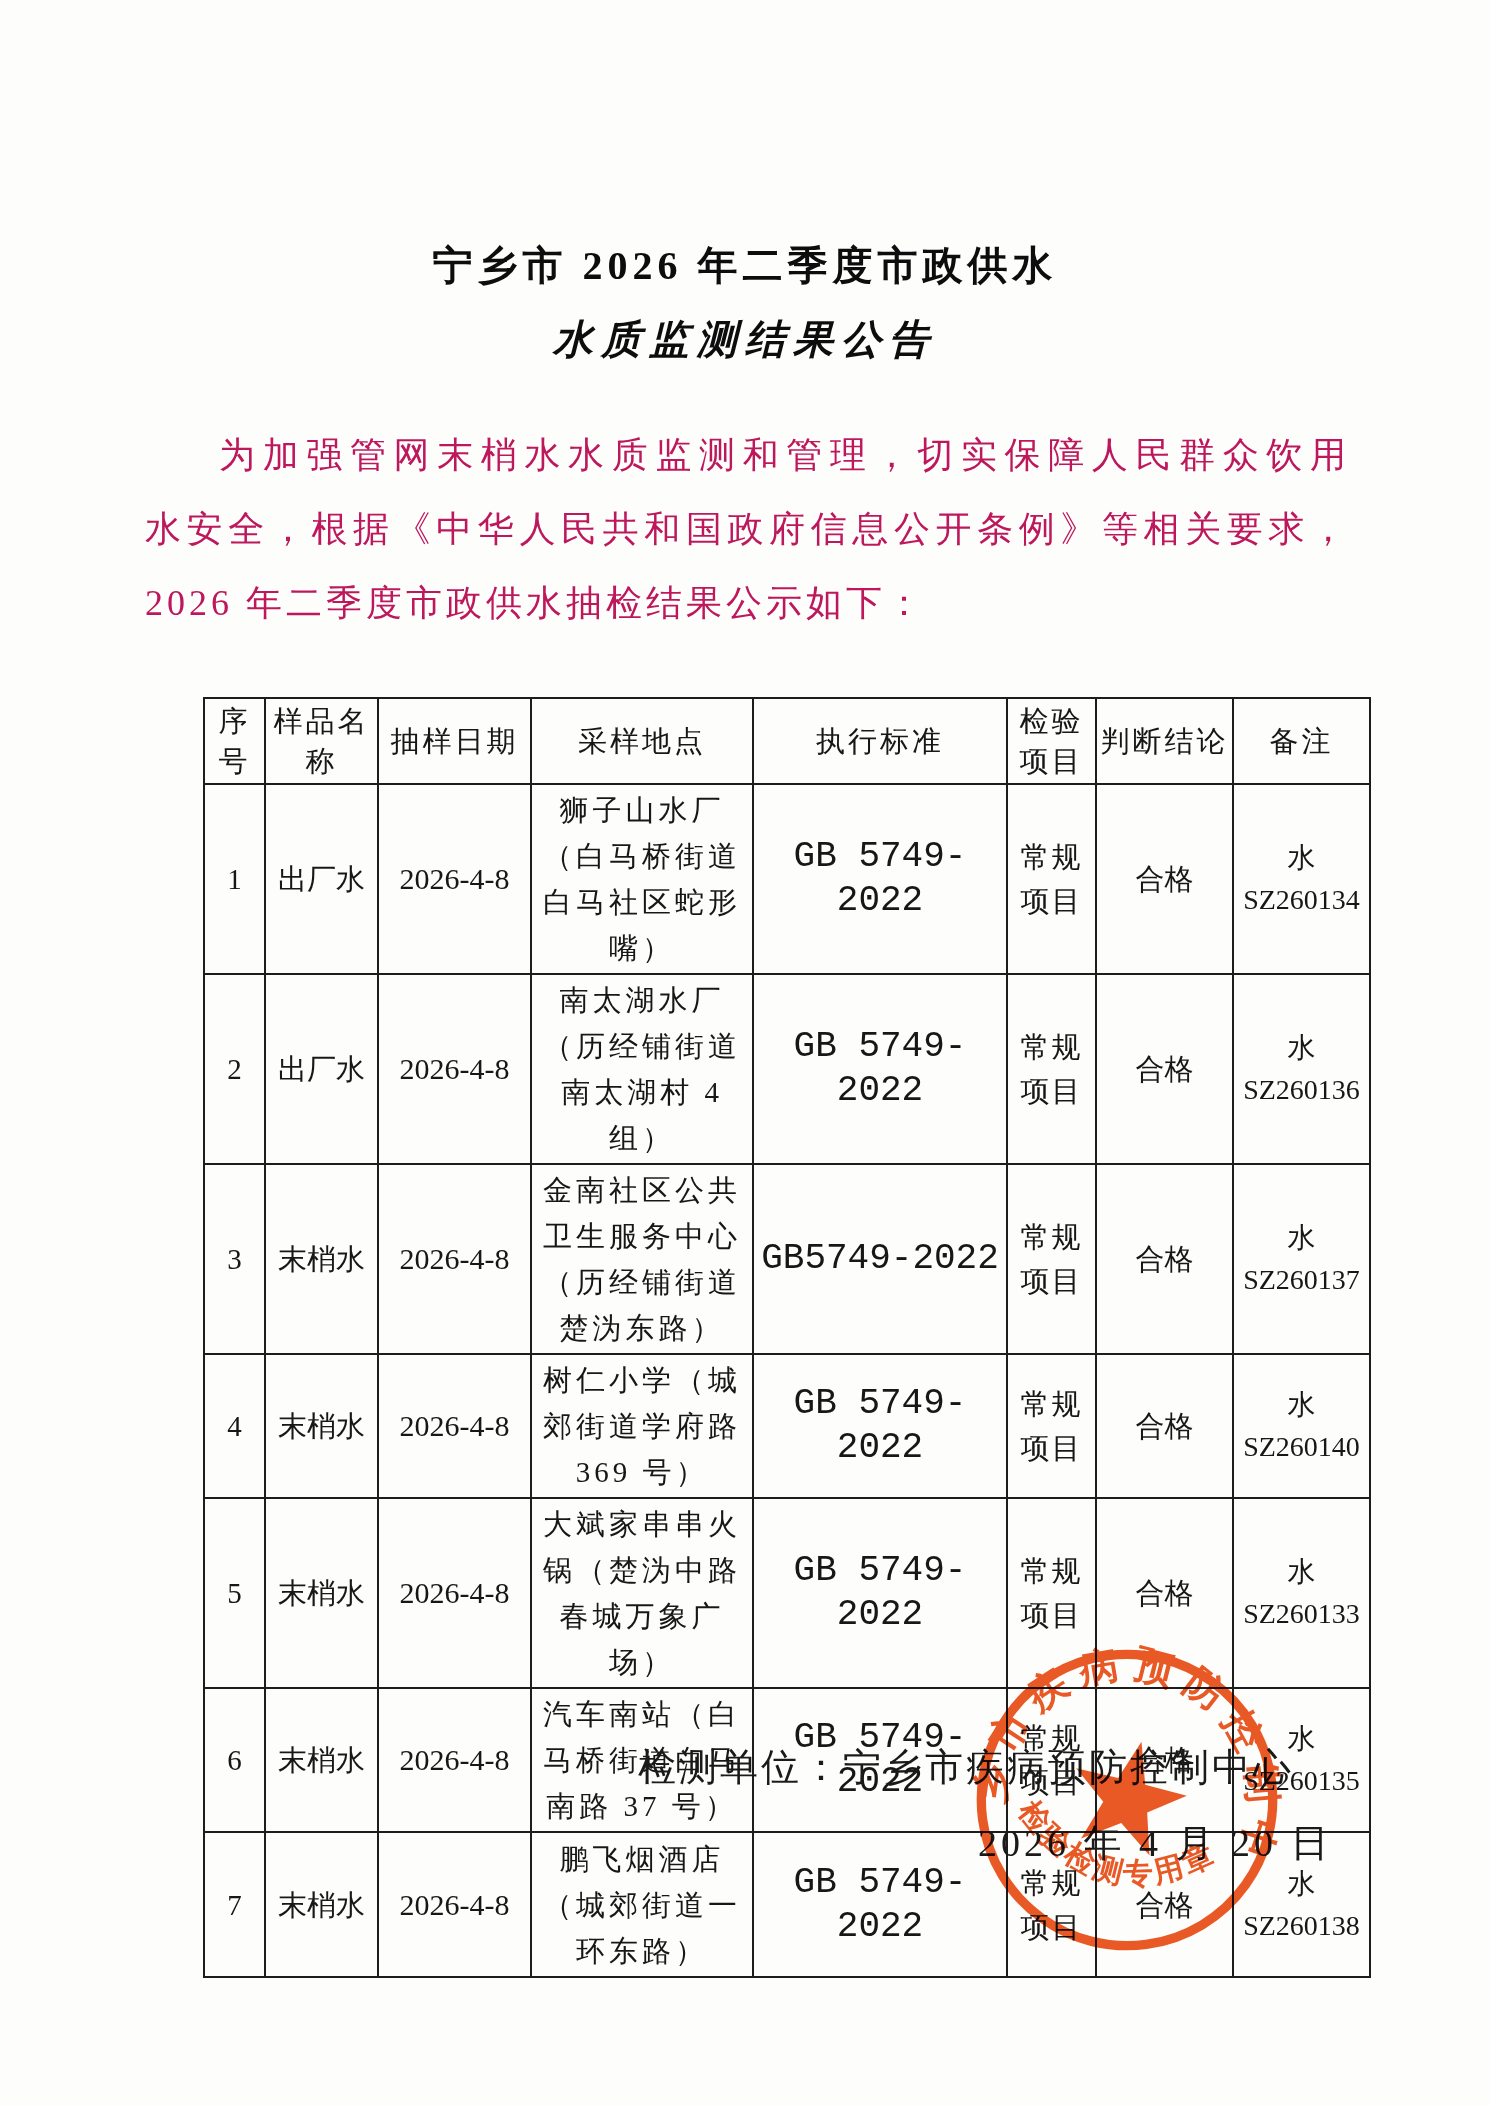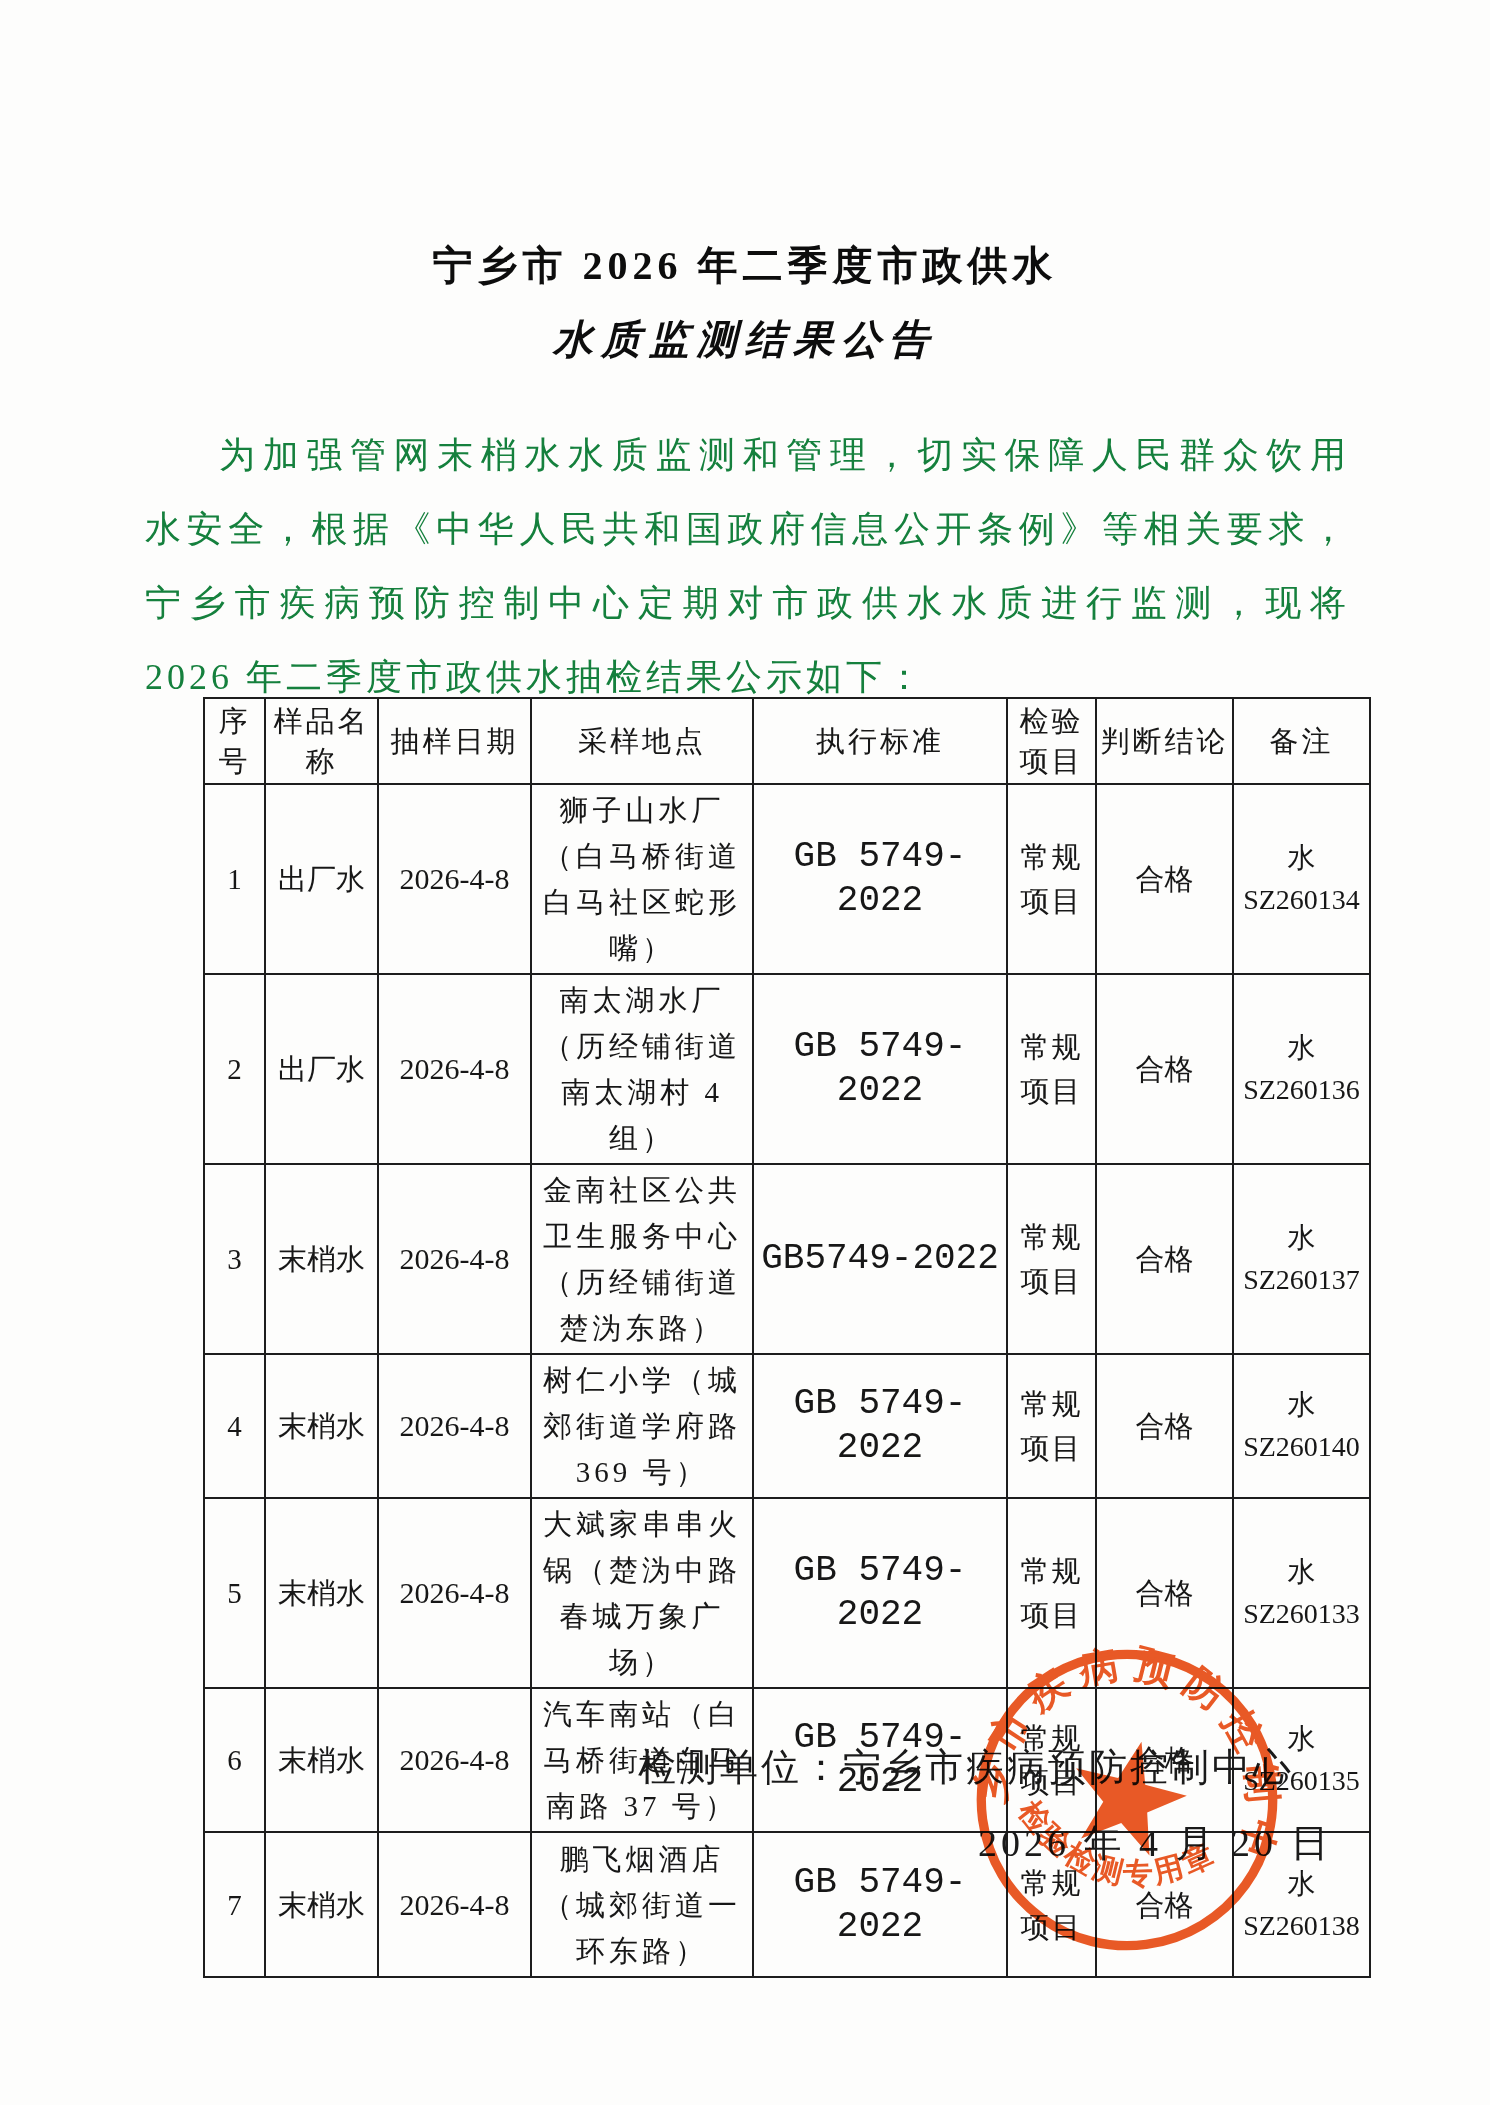--- a/index.html
+++ b/index.html
@@ -4,21 +4,21 @@
 <style>
   html,body{margin:0;padding:0;}
   body{width:1490px;height:2105px;background:#ffffff;font-family:"Liberation Serif","DejaVu Serif",serif;}
   .page{position:absolute;left:0;top:0;width:1490px;height:2105px;background:#fdfdfc;color:#161616;overflow:hidden;}
 
   .title{position:absolute;left:0;width:1490px;text-align:center;font-weight:700;color:#0d0d0d;
          font-size:40px;letter-spacing:5px;white-space:nowrap;}
   .title.l1{top:238px;}
   .title.l2{top:312px;letter-spacing:8px;font-style:italic;}
 
-  .body-paragraph{position:absolute;left:145px;top:418px;width:1205px;font-size:36px;color:#15803d;}
+  .body-paragraph{position:absolute;left:145px;top:418px;width:1205px;font-size:36px;color:#be185d;}
   .para-line{height:74px;line-height:74px;letter-spacing:4px;white-space:nowrap;}
   .para-line.fill{text-align:justify;text-align-last:justify;white-space:normal;height:74px;overflow:hidden;}
   .para-line.first{padding-left:74px;width:1131px;}
 
   table.doc-table{position:absolute;left:182px;top:697px;width:1166px;border-collapse:collapse;
                   table-layout:fixed;background:transparent;margin-left:21px;}
   .doc-table th,.doc-table td{border:2px solid #1d1d1d;text-align:center;vertical-align:middle;
                   font-weight:400;color:#171717;font-size:29px;line-height:44px;padding:2px 3px;
                   overflow:hidden;}
   .doc-table thead tr{height:86px;}
@@ -39,21 +39,20 @@
 <body>
 
 <div class="page" data-name="document-page">
 
   <div class="title l1" data-name="document-title-line1">宁乡市 2026 年二季度市政供水</div>
   <div class="title l2" data-name="document-title-line2">水质监测结果公告</div>
 
   <div class="body-paragraph" data-name="body-paragraph">
       <div class="para-line first fill" data-name="paragraph-line">为加强管网末梢水水质监测和管理，切实保障人民群众饮用</div>
       <div class="para-line fill" data-name="paragraph-line">水安全，根据《中华人民共和国政府信息公开条例》等相关要求，</div>
-      <div class="para-line fill" data-name="paragraph-line">宁乡市疾病预防控制中心定期对市政供水水质进行监测，现将</div>
       <div class="para-line" data-name="paragraph-line">2026 年二季度市政供水抽检结果公示如下：</div>
     </div>
 
   <table class="doc-table" data-name="results-table">
     <colgroup>
       <col style="width:61px">
         <col style="width:113px">
         <col style="width:153px">
         <col style="width:222px">
       <col style="width:254px">

